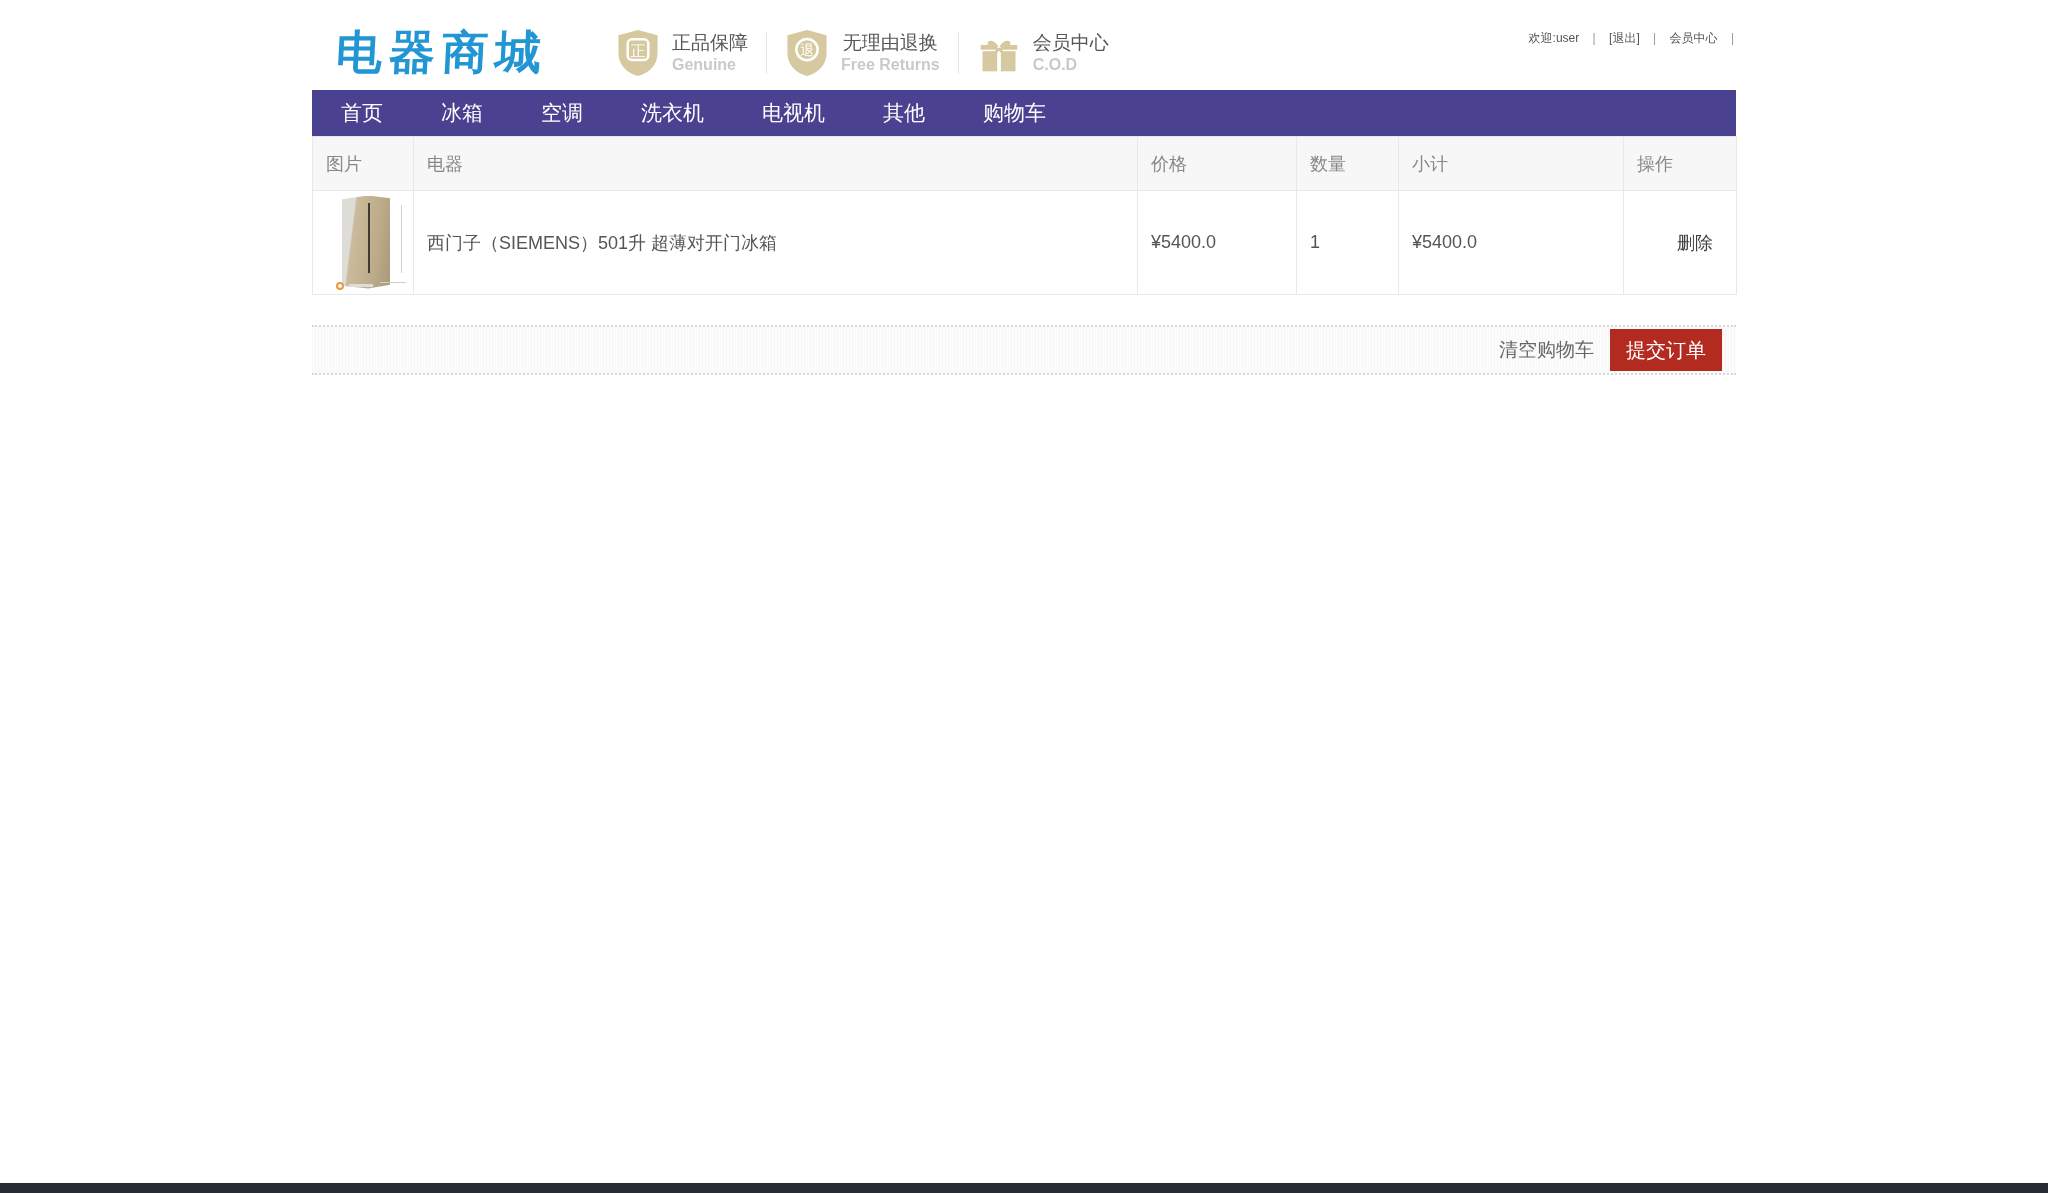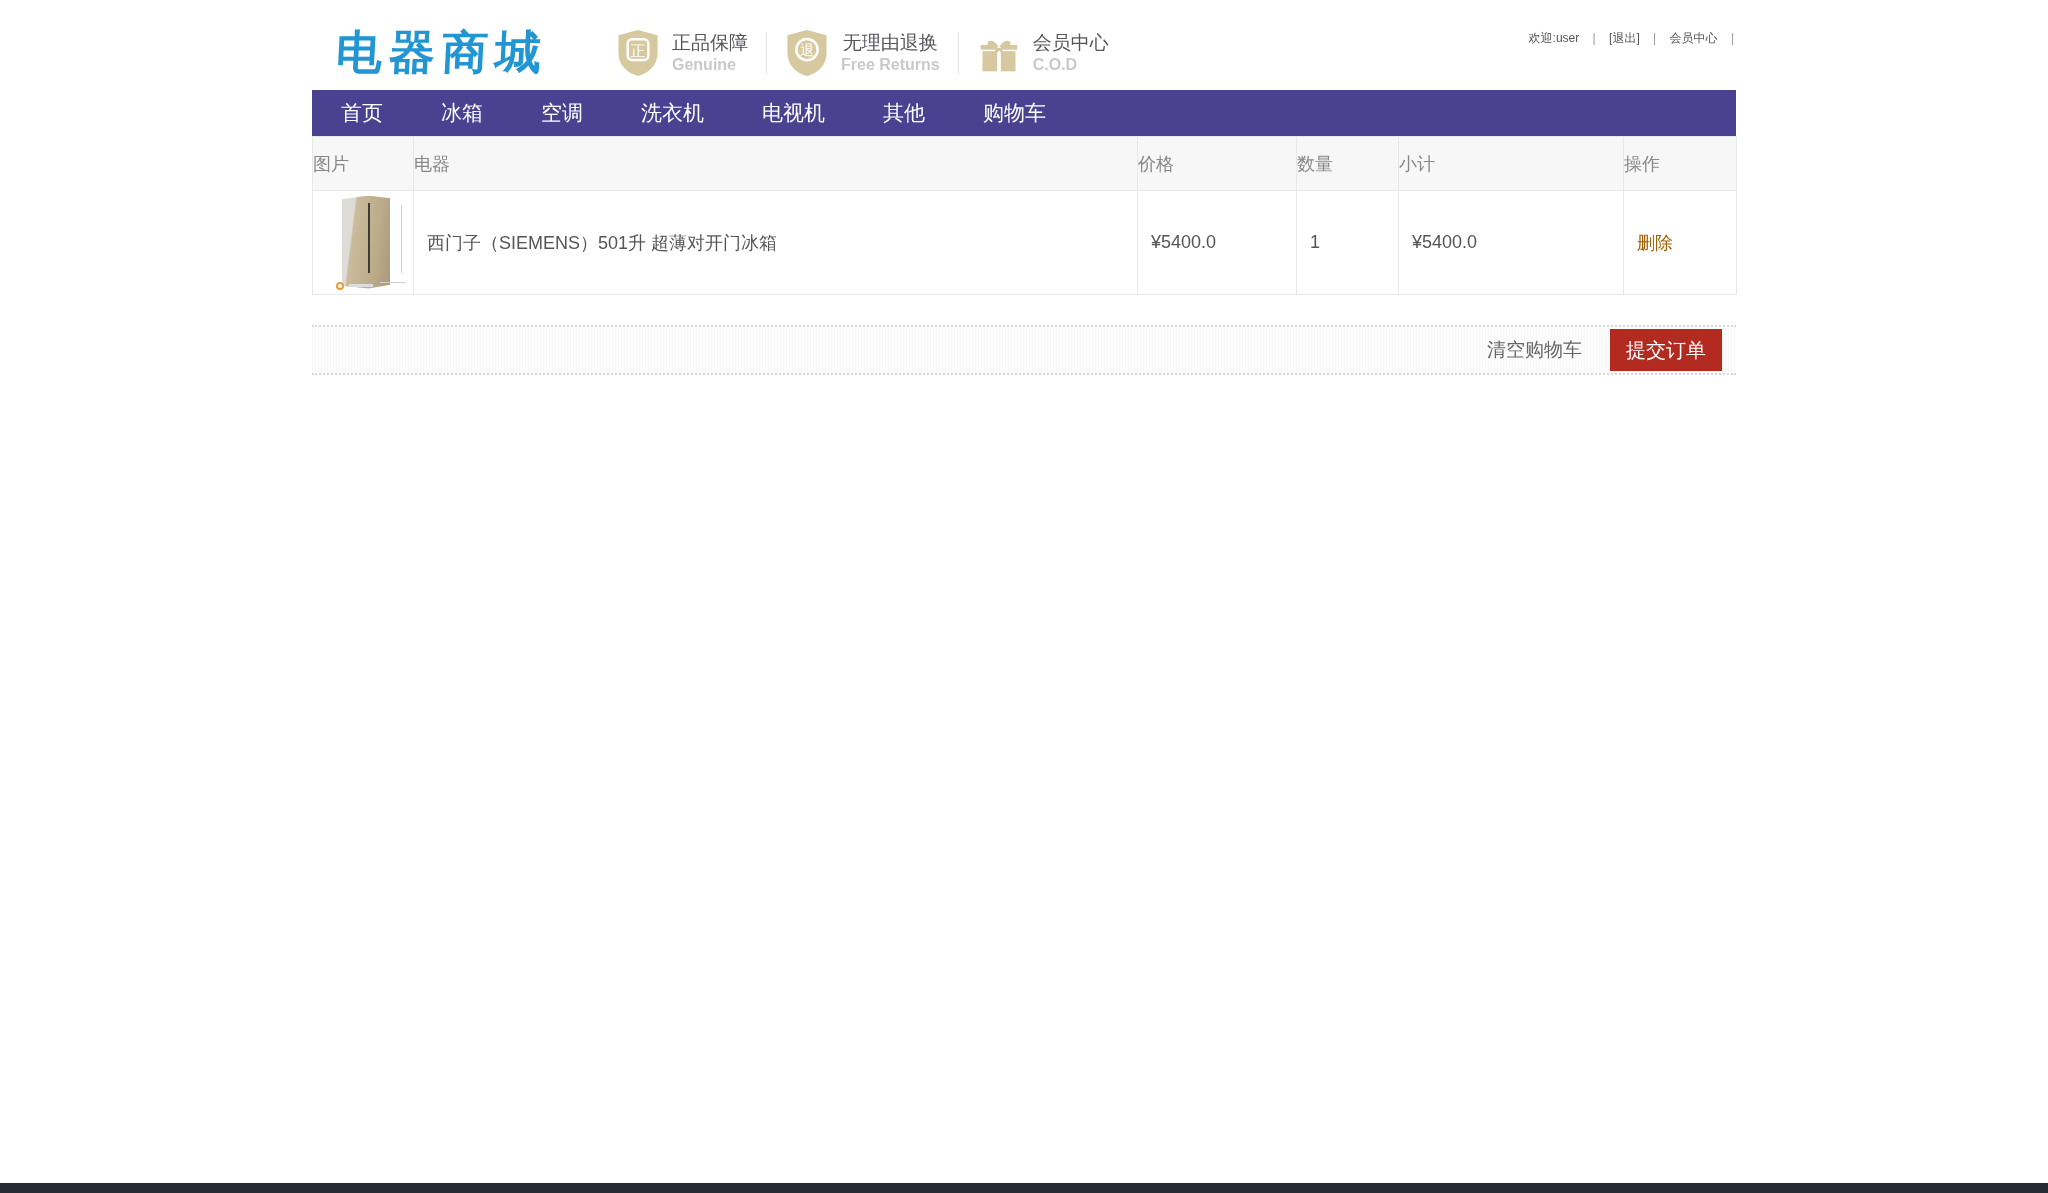--- a/index.html
+++ b/index.html
@@ -24,25 +24,25 @@
   .user-bar .sep { color:#999; margin:0 10px; }
   .user-bar .sep-last { margin-right:0; }
 
   
   .nav { height:46px; background:#4a4190; display:flex; align-items:center; }
   .nav-item { color:#fff; font-size:21px; padding:0 29px; line-height:58px; text-decoration:none; cursor:pointer; white-space:nowrap; }
 
   
   .cart-table { width:1424px; border-collapse:collapse; table-layout:fixed; }
   .cart-table th, .cart-table td { border:1px solid #e8e8e8; text-align:left; vertical-align:middle; }
-  .cart-table thead th { height:54px; background:#f7f7f7; color:#888; font-weight:normal; font-size:18px; }
+  .cart-table thead th { height:54px; background:#f7f7f7; color:#888; font-weight:normal; font-size:18px; padding-left:13px; }
   .cart-table tbody td { height:104px; background:#fff; color:#555; font-size:18px; padding-left:13px; }
   .col-img { width:101px; } .col-name { width:724px; } .col-price { width:159px; }
   .col-qty { width:102px; } .col-sub { width:225px; } .col-op { width:113px; }
-  .delete-link { color:#a16207; text-decoration:none; cursor:pointer; }
+  .delete-link { color:#404040; text-decoration:none; cursor:pointer;margin-left:40px; }
 
   
   .fridge { position:relative; width:80px; height:100px; margin:0 0 0 8px; }
   .fridge-body { position:absolute; left:8px; top:3px; width:48px; height:93px;
     background:linear-gradient(97deg,#dedcd7 0%,#dedcd7 23%,#cabb9c 26%,#bcab88 70%,#a8997a 100%);
     clip-path:polygon(0 4%,55% 0,100% 3%,100% 96%,55% 100%,0 97%); }
   .fridge-handle { position:absolute; left:34px; top:10px; width:2px; height:70px; background:#3d3b36; }
   .dim-v { position:absolute; right:12px; top:12px; width:1px; height:68px; background:#cfcfcf; }
   .dim-h { position:absolute; right:8px; bottom:10px; width:26px; height:1px; background:#cfcfcf; }
   .brand-dot { position:absolute; left:2px; bottom:3px; width:8px; height:8px; border:2px solid #e99a3e; border-radius:50%; }
@@ -51,21 +51,21 @@
   
   .summary { margin-top:26px; text-align:right; }
   .summary-label { font-size:19px; color:#666; }
   .summary-amount { font-size:25px; font-weight:bold; color:#e60012; }
 
   
   .bottom-bar { margin-top:30px; height:50px; background:#fcfcfc;
     border-top:2px dotted #d9d9d9; border-bottom:2px dotted #d9d9d9;
     background-image:repeating-linear-gradient(90deg, rgba(0,0,0,0.018) 0 1px, transparent 1px 3px);
     display:flex; align-items:center; justify-content:flex-end; }
-  .clear-cart { font-size:19px; color:#666; text-decoration:none; cursor:pointer; margin-right:28px; }
+  .clear-cart { font-size:19px; color:#666; text-decoration:none; cursor:pointer; margin-right:16px; }
   .submit-order { width:112px; height:42px; background:#b32b20; color:#fff; border:none;
     font-size:20px; font-family:inherit; cursor:pointer; margin-right:14px; }
 
   
   .taskbar-strip { position:absolute; left:0; bottom:0; width:2048px; height:10px; background:#262b34; }
 </style>
 </head>
 <body>
 
 <div class="screen">

